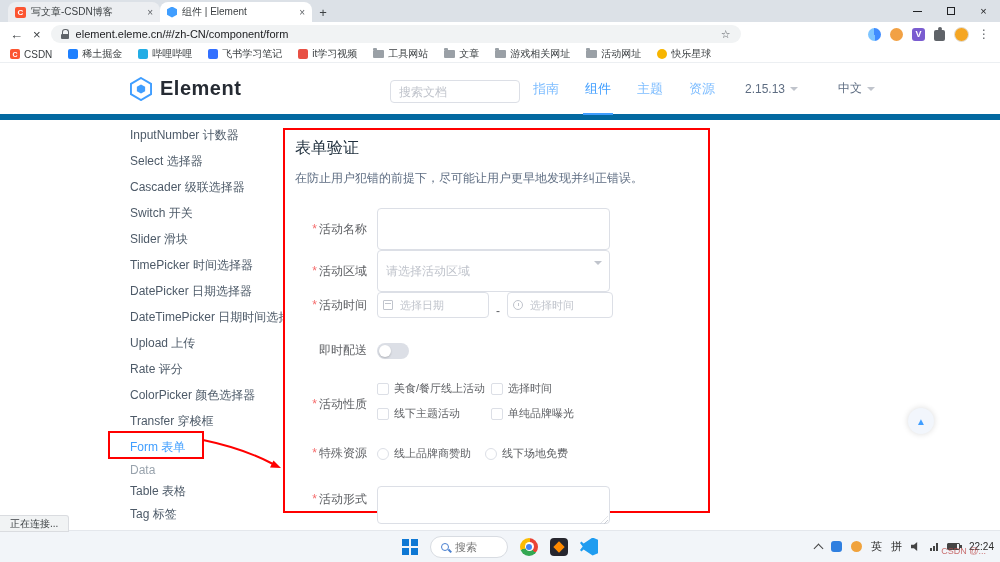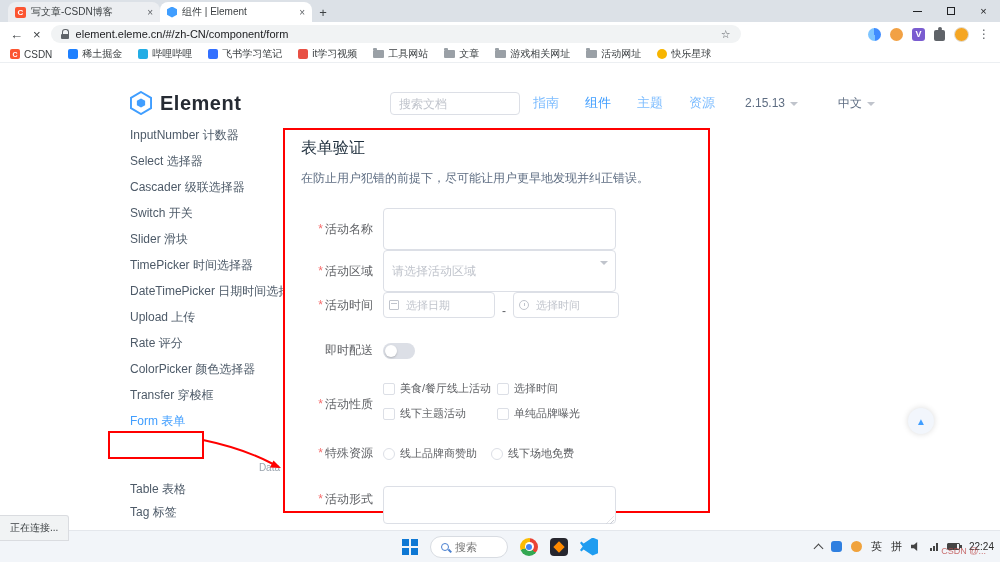--- a/index.html
+++ b/index.html
@@ -43,46 +43,46 @@
 
   
   .bmbar{position:absolute;top:46px;left:0;right:0;height:17px;background:#fff;display:flex;align-items:center;gap:16px;padding:0 10px;font-size:10px;color:#3c4043;border-bottom:1px solid #eceff2;}
   .bm{display:flex;align-items:center;gap:4px;text-decoration:none;color:#3c4043;white-space:nowrap;}
   .bi{width:10px;height:10px;border-radius:2px;flex:none;display:flex;align-items:center;justify-content:center;color:#fff;font-size:7px;font-weight:700;}
   .bi.round{border-radius:50%;}
   .bi-folder{width:11px;height:8px;background:#9aa0a6;border-radius:1px;position:relative;flex:none;}
   .bi-folder::before{content:"";position:absolute;top:-2px;left:0;width:4px;height:2px;background:#9aa0a6;border-radius:1px 1px 0 0;}
 
   
-  .site-header{position:absolute;top:75px;left:0;right:0;height:57px;background:#fff;border-bottom:1px solid #0369a1;}
+  .site-header{position:absolute;top:63px;left:0;right:0;height:57px;background:#fff;border-bottom:6px solid #0369a1;}
   .logo{position:absolute;left:130px;top:0;height:100%;display:flex;align-items:center;gap:8px;}
   .logo-text{font-size:20px;font-weight:700;color:#262b33;letter-spacing:.5px;}
   .doc-search{position:absolute;left:390px;top:17px;width:130px;height:23px;border:1px solid #dcdfe6;border-radius:4px;font-size:12px;padding:0 8px;color:#606266;outline:none;}
   .doc-search::placeholder{color:#c0c4cc;}
   .site-nav{position:absolute;left:533px;top:0;height:100%;display:flex;align-items:center;gap:26px;font-size:13px;}
   .nav-link{color:#7cbcff;position:relative;cursor:pointer;}
   .nav-link.active{color:#409EFF;}
   .nav-link.active::after{content:"";position:absolute;left:-2px;right:-2px;bottom:-17px;height:2px;background:#409EFF;}
   .hdr-select{position:absolute;top:0;height:100%;display:flex;align-items:center;gap:5px;font-size:12px;color:#5e6d82;cursor:pointer;}
   .caret{width:0;height:0;border:4px solid transparent;border-top-color:#c0c4cc;margin-top:5px;}
   .version-select{left:745px;}
   .lang-select{left:838px;}
 
   
   .content{position:absolute;top:120px;left:0;right:0;height:410px;overflow:hidden;background:#fff;}
   .side{position:absolute;left:130px;top:2px;width:150px;}
   .side-item{height:26px;line-height:26px;font-size:12px;color:#4d5a68;white-space:nowrap;cursor:pointer;}
   .side-item.active{color:#409EFF;}
-  .side-group{margin-top:24px;font-size:10px;color:#99a3ad;height:20px;line-height:20px;text-align:right;}
+  .side-group{margin-top:0;font-size:12px;color:#99a3ad;height:20px;line-height:20px;}
   .side-sub{height:23px;line-height:23px;font-size:12px;color:#4d5a68;white-space:nowrap;cursor:pointer;}
   .anno-box-side{position:absolute;left:108px;top:311px;width:96px;height:28px;border:2px solid #ff0000;pointer-events:none;}
   .anno-arrow{position:absolute;left:200px;top:314px;pointer-events:none;}
 
   
-  .demo{position:absolute;left:283px;top:8px;width:427px;height:385px;border:2px solid #ff0000;background:#fff;padding:8px 16px;overflow:visible;}
+  .demo{position:absolute;left:283px;top:8px;width:427px;height:385px;border:2px solid #ff0000;background:#fff;padding:8px 10px;overflow:visible;}
   .demo-title{font-size:16px;color:#1f2f3d;font-weight:500;line-height:20px;}
   .demo-desc{font-size:12px;color:#5e6d82;margin-top:12px;line-height:16px;}
   .demo-form{margin-top:22px;}
   .f-row{display:flex;align-items:center;}
   .f-label{width:72px;text-align:right;margin-right:10px;font-size:12px;color:#606266;flex:none;white-space:nowrap;}
   .req{color:#f56c6c;margin-right:2px;}
   .f-input{width:233px;height:42px;border:1px solid #dcdfe6;border-radius:4px;font-size:12px;padding:0 8px;color:#606266;background:#fff;outline:none;}
   .f-input::placeholder,.mini-input::placeholder,.f-textarea::placeholder{color:#c0c4cc;}
   .sel-wrap{position:relative;width:233px;}
   .sel-caret{position:absolute;right:8px;top:11px;width:0;height:0;border:4px solid transparent;border-top-color:#c0c4cc;}
@@ -110,21 +110,21 @@
   .row-cb .f-label{margin-top:15px;}
   .row-rd{margin-bottom:24px;}
   .btn-row{display:flex;gap:8px;margin:12px 0 0 82px;}
   .btn{height:26px;border-radius:4px;font-size:12px;padding:0 14px;cursor:pointer;display:flex;align-items:center;}
   .btn-primary{background:#409EFF;border:1px solid #409EFF;color:#fff;}
   .btn-plain{background:#fff;border:1px solid #dcdfe6;color:#606266;}
 
   .backtop{position:absolute;left:908px;top:288px;width:26px;height:26px;border-radius:50%;background:#f2f6fc;box-shadow:0 0 6px rgba(0,0,0,.15);display:flex;align-items:center;justify-content:center;color:#409EFF;font-size:10px;cursor:pointer;}
 
   
-  .statusbar{position:absolute;left:0;top:515px;height:26px;background:#f1f3f4;border:1px solid #dadce0;border-left:none;font-size:10px;color:#3c4043;display:flex;align-items:center;padding:0 10px;z-index:6;border-radius:0 3px 0 0;}
+  .statusbar{position:absolute;left:0;top:515px;height:17px;background:#f1f3f4;border:1px solid #dadce0;border-left:none;font-size:10px;color:#3c4043;display:flex;align-items:center;padding:0 10px;z-index:6;border-radius:0 3px 0 0;}
 
   
   .taskbar{position:absolute;left:0;top:530px;width:1000px;height:32px;background:#f2f5f9;border-top:1px solid #e4e7ec;}
   .tb-center{position:absolute;left:50%;top:0;height:100%;transform:translateX(-50%);display:flex;align-items:center;gap:12px;}
   .win-logo{width:16px;height:16px;display:grid;grid-template-columns:7px 7px;grid-template-rows:7px 7px;gap:2px;cursor:pointer;}
   .win-logo span{background:#0f78d4;display:block;}
   .tb-search{display:flex;align-items:center;gap:6px;height:22px;border-radius:11px;background:#fff;border:1px solid #d8dce2;padding:0 10px;}
   .tb-search input{border:none;outline:none;width:42px;font-size:11px;color:#444;background:transparent;}
   .mag{width:8px;height:8px;border:1.5px solid #4a80d0;border-radius:50%;position:relative;flex:none;}
   .mag::after{content:"";position:absolute;left:6px;top:6px;width:4px;height:1.5px;background:#4a80d0;transform:rotate(45deg);}
@@ -263,20 +263,21 @@
 
   <div class="content">
 
     <div class="side">
       <div class="side-item">InputNumber 计数器</div>
       <div class="side-item">Select 选择器</div>
       <div class="side-item">Cascader 级联选择器</div>
       <div class="side-item">Switch 开关</div>
       <div class="side-item">Slider 滑块</div>
       <div class="side-item">TimePicker 时间选择器</div>
+      <div class="side-item">DatePicker 日期选择器</div>
       <div class="side-item">DateTimePicker 日期时间选择器</div>
       <div class="side-item">Upload 上传</div>
       <div class="side-item">Rate 评分</div>
       <div class="side-item">ColorPicker 颜色选择器</div>
       <div class="side-item">Transfer 穿梭框</div>
       <div class="side-item active">Form 表单</div>
       <div class="side-group">Data</div>
       <div class="side-sub">Table 表格</div>
       <div class="side-sub">Tag 标签</div>
     </div>

